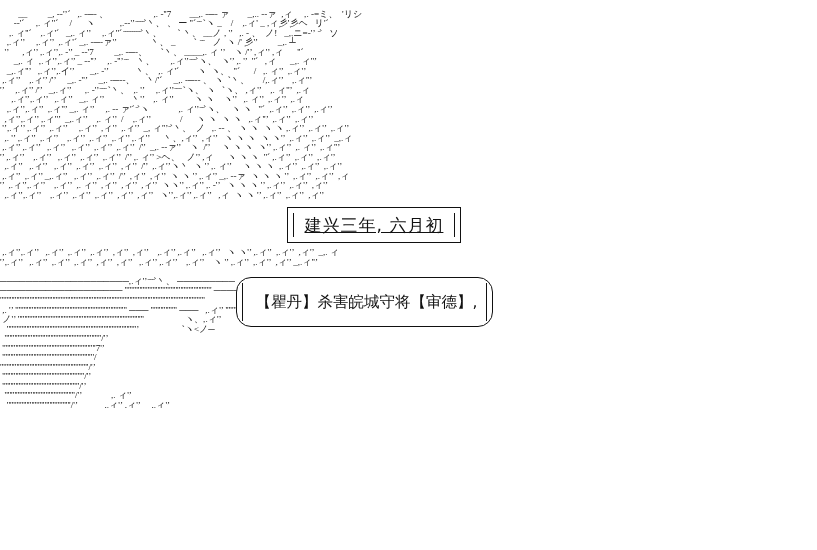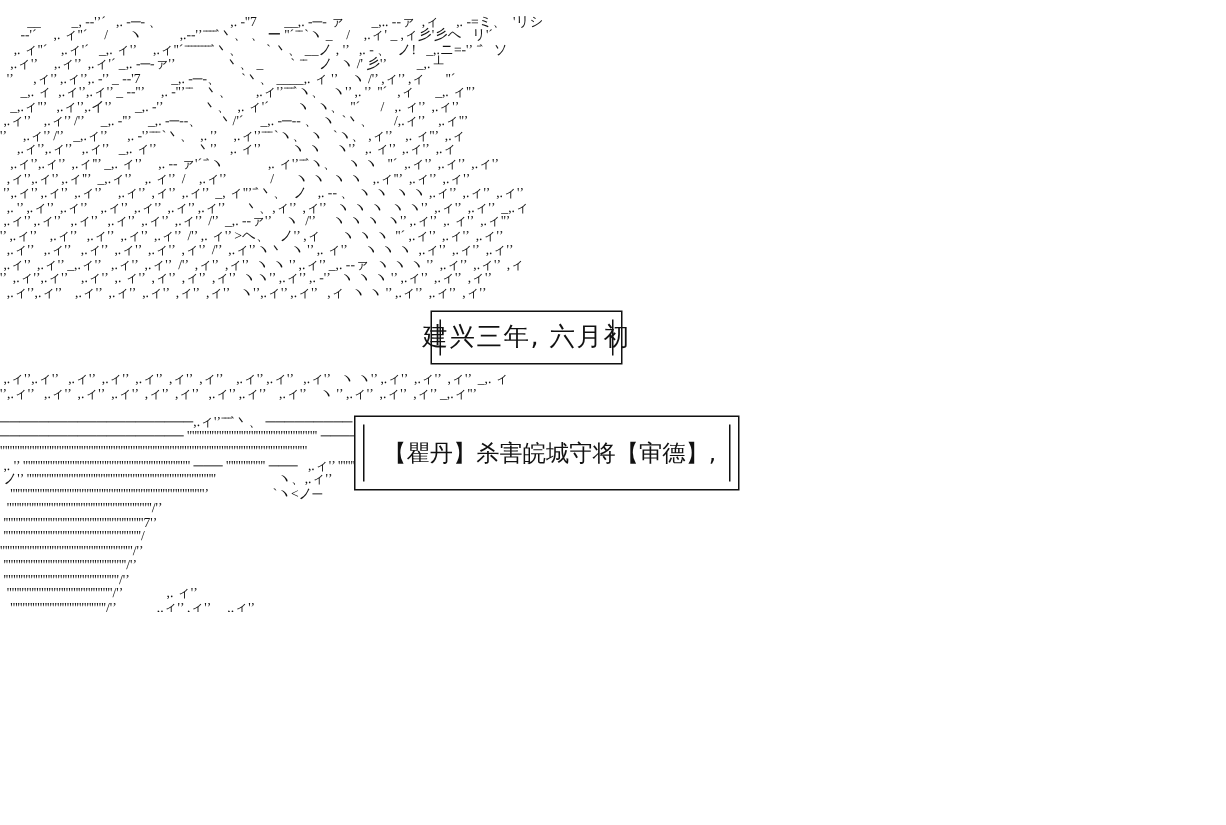--- a/index.html
+++ b/index.html
@@ -59,36 +59,38 @@
     bottom: 5px;
     width: 0;
     border-left: 1.5px solid #111111;
   }
   .aa-box::before { left: 5px; }
   .aa-box::after  { right: 5px; }
 
   #box-date {
     left: 287px;
     top: 207px;
-    width: 128px;
+    width: 174px;
     height: 36px;
+    text-decoration: underline;
   }
   #box-date .line {
     font-size: 17px;
     line-height: 21px;
     letter-spacing: 1px;
     white-space: nowrap;
   }
 
   #box-narration {
     left: 236px;
     top: 277px;
     width: 257px;
     height: 50px;
     padding: 3px 0 2px 0;
+    border-radius: 15px;
   }
   #box-narration .line {
     font-size: 15.5px;
     line-height: 21px;
     letter-spacing: 0px;
     white-space: nowrap;
   }
   #box-narration .line.first { padding-left: 4px; }
 </style>
 </head>

